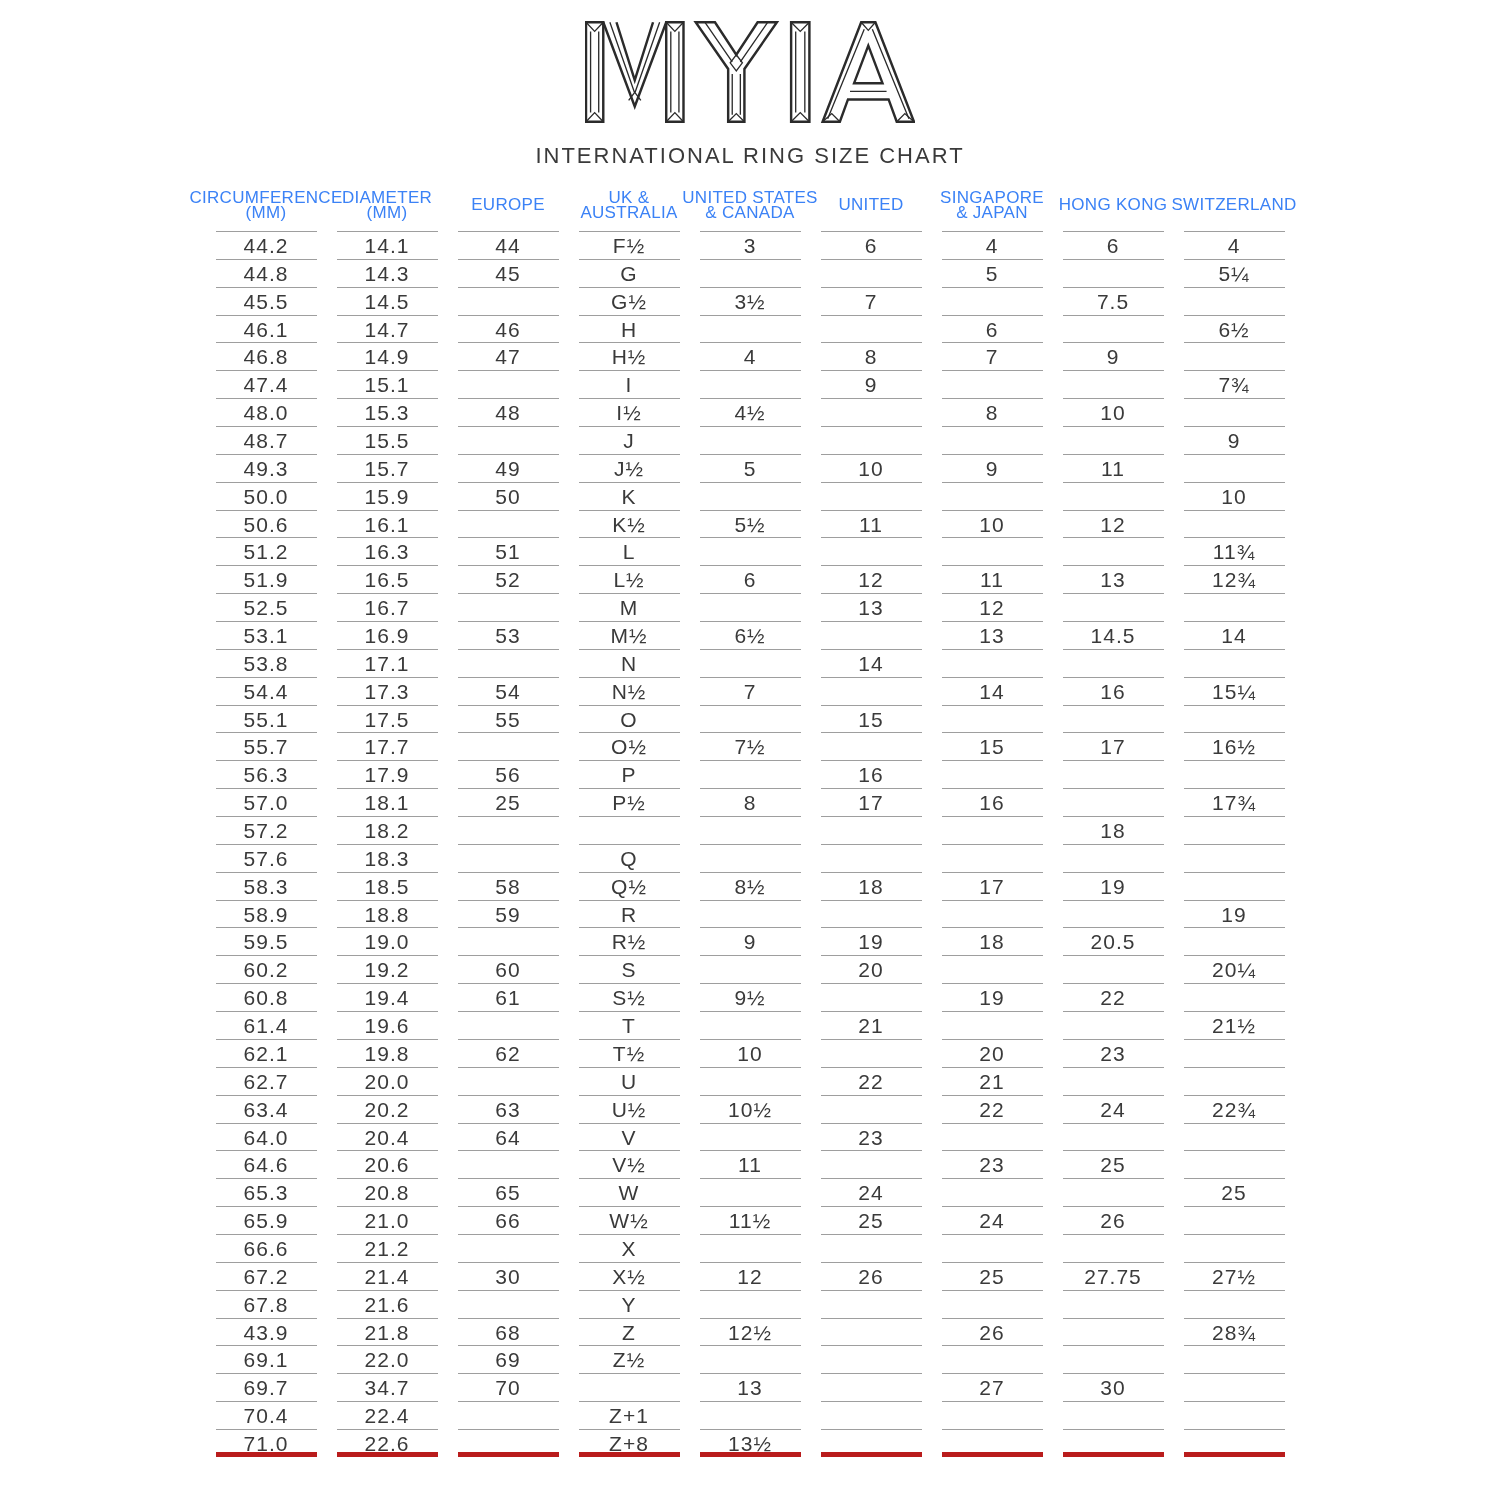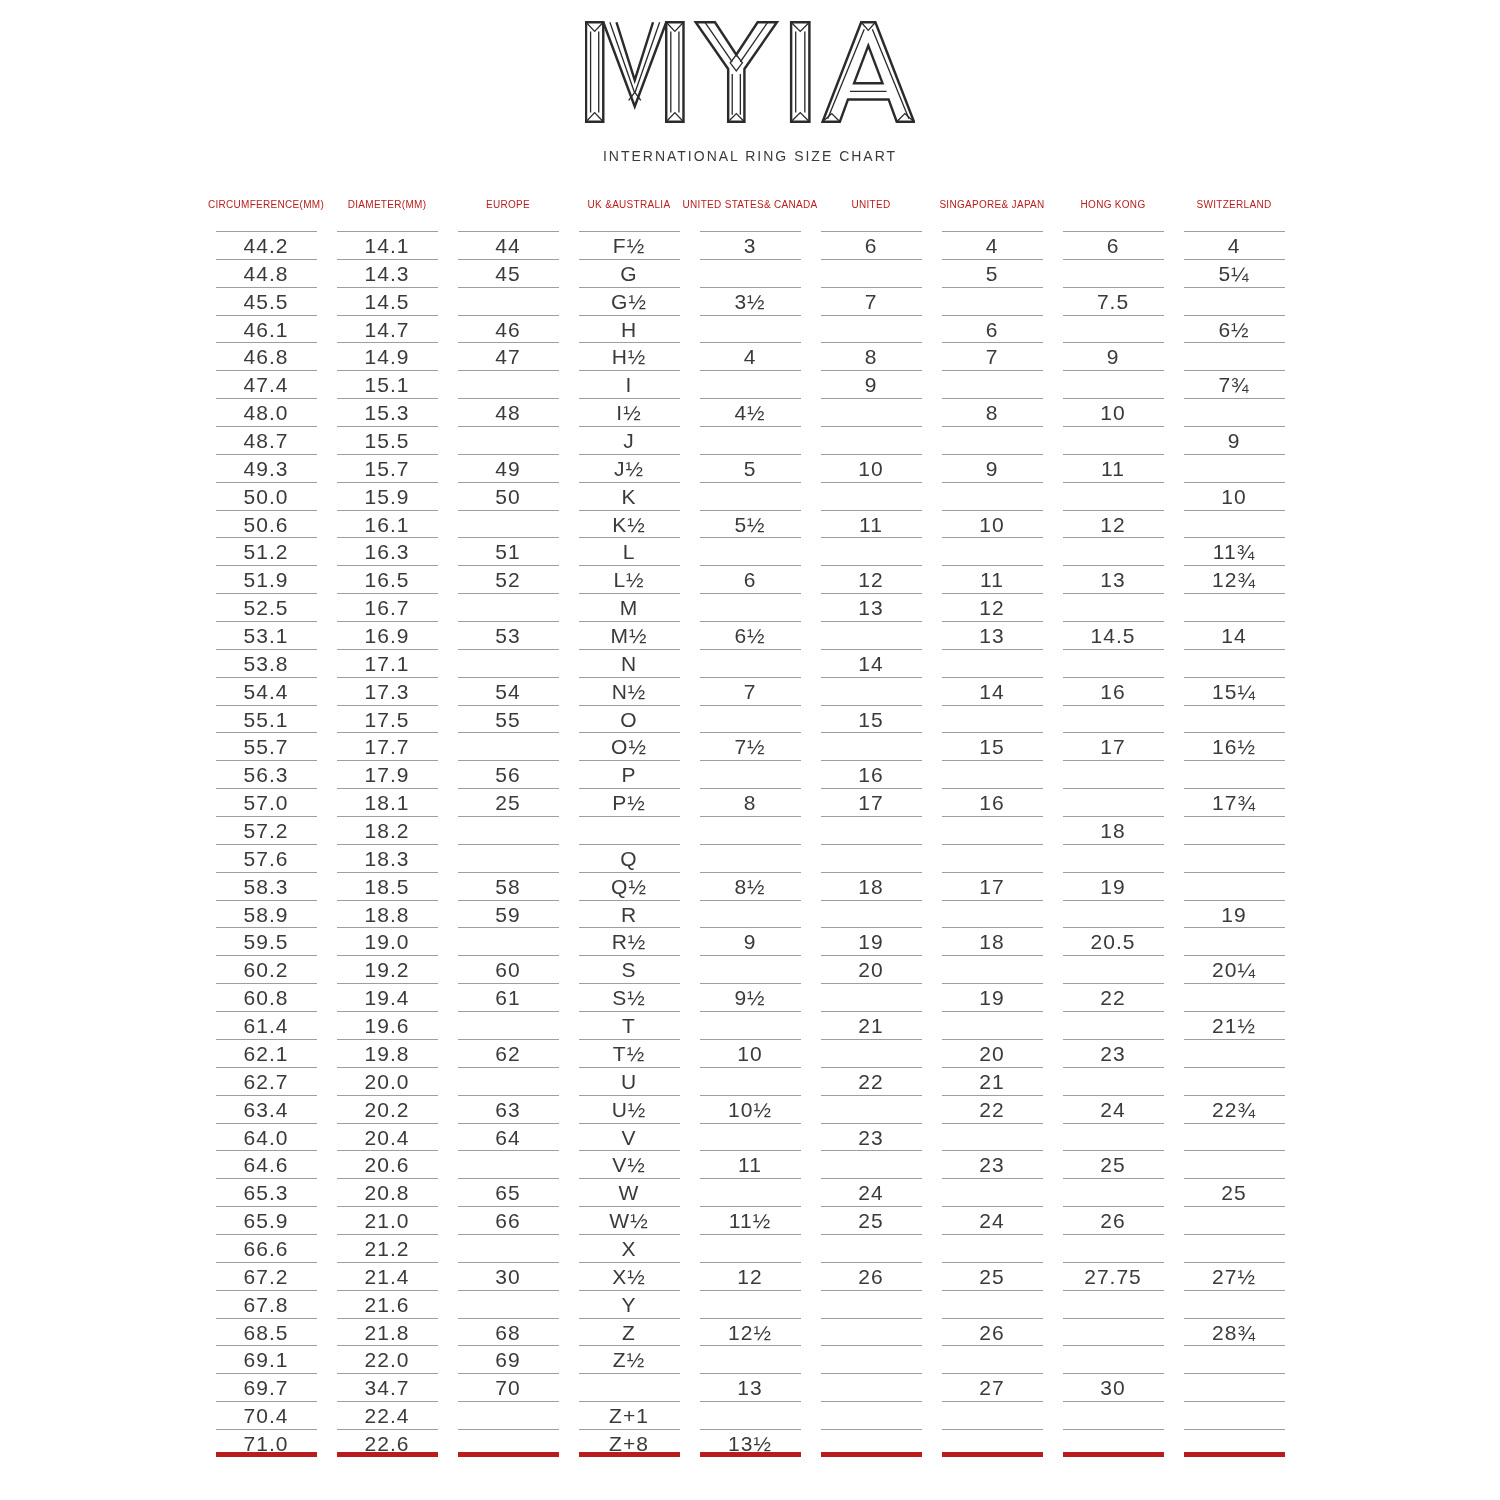--- a/index.html
+++ b/index.html
@@ -6,31 +6,31 @@
   body{
     width:1500px;height:1500px;background:#ffffff;
     font-family:"Liberation Sans", sans-serif;
     color:#3a3a3a;
     overflow:hidden;
   }
   .logo-wrap{padding-top:21px;text-align:center;}
   .logo-wrap svg{display:inline-block;}
   .subtitle{
     margin-top:18px;text-align:center;
-    font-size:14px;line-height:22px;letter-spacing:2px;color:#3a3a3a;
+    font-size:22px;line-height:22px;letter-spacing:2px;color:#3a3a3a;
     font-weight:400;
   }
   .ring-table{
     width:1089px;margin:20px auto 0;
     display:grid;grid-template-columns:repeat(9,121px);
   }
   .th{
     height:44px;box-sizing:border-box;padding-bottom:9px;
-    display:flex;flex-direction:row;justify-content:center;align-items:center;
-    font-size:10px;line-height:15px;letter-spacing:0.3px;color:#b91c1c;
+    display:flex;flex-direction:column;justify-content:center;align-items:center;
+    font-size:17px;line-height:15px;letter-spacing:0.3px;color:#3b82f6;
     text-align:center;white-space:nowrap;
   }
   .td{
     height:27.86px;box-sizing:border-box;margin:0 10px;
     border-top:1px solid #9e9e9e;
     line-height:27.5px;text-align:center;
     font-size:21px;letter-spacing:1px;color:#3a3a3a;
     white-space:nowrap;overflow:visible;
   }
   .td.last{border-bottom:5px solid #b91c1c;}
@@ -464,21 +464,21 @@
     <div class="td">27½</div>
     <div class="td">67.8</div>
     <div class="td">21.6</div>
     <div class="td"></div>
     <div class="td">Y</div>
     <div class="td"></div>
     <div class="td"></div>
     <div class="td"></div>
     <div class="td"></div>
     <div class="td"></div>
-    <div class="td">68.5</div>
+    <div class="td">43.9</div>
     <div class="td">21.8</div>
     <div class="td">68</div>
     <div class="td">Z</div>
     <div class="td">12½</div>
     <div class="td"></div>
     <div class="td">26</div>
     <div class="td"></div>
     <div class="td">28¾</div>
     <div class="td">69.1</div>
     <div class="td">22.0</div>

